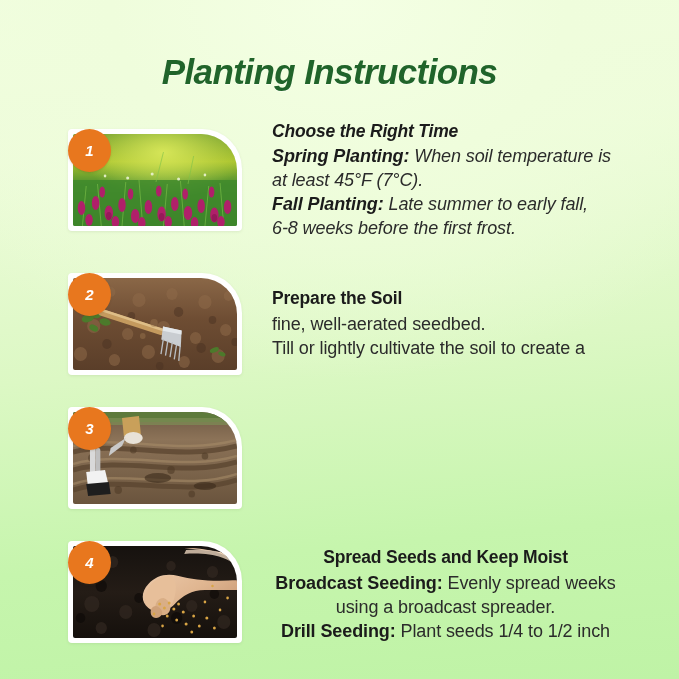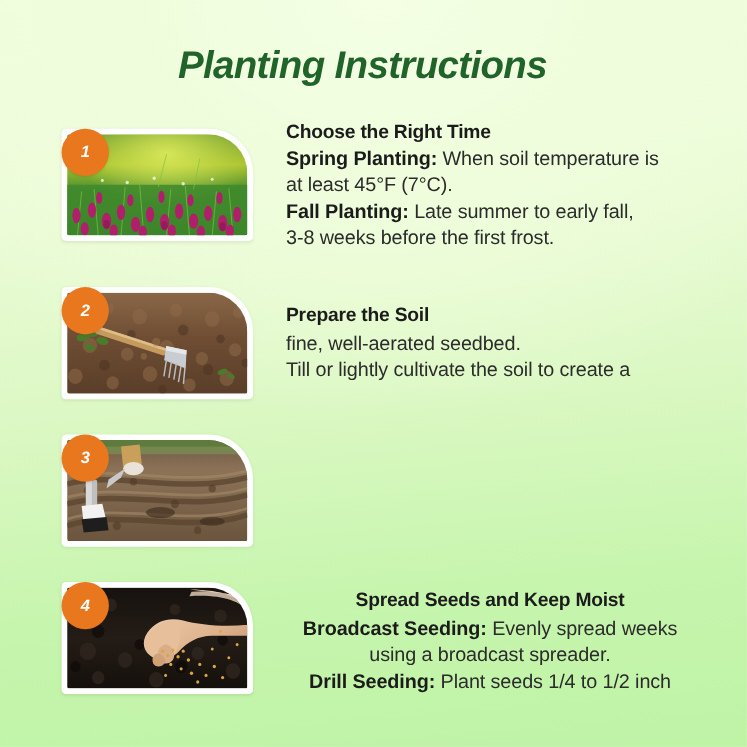--- a/index.html
+++ b/index.html
@@ -15,21 +15,21 @@
     background:
       radial-gradient(ellipse 120% 90% at 50% 0%, #F4FFE4 0%, #EFFDDC 28%, rgba(239,253,220,0) 62%),
       linear-gradient(175deg, #F2FEE0 0%, #EDFCD9 22%, #DCF8C4 52%, #C6F5AD 78%, #BFF3A6 100%);
     position: relative;
   }
 
   .page {
     width: 659px;
     height: 679px;
     position: relative;
-    padding: 0;
+    padding: 12px;
   }
 
   
   .title {
     text-align: center;
     font-size: 35px;
     font-weight: bold;
     font-style: italic;
     letter-spacing: -0.6px;
     color: #20642A;
@@ -123,21 +123,21 @@
     line-height: 1.33;
     letter-spacing: -0.1px;
   }
 
   .sec-line b {
     font-weight: bold;
     color: #1B1B1B;
   }
 
   
-  .s1 .text-col { padding-top: 12px; }
+  .s1 .text-col { padding-top: 12px; font-style: italic; }
   .s2 .text-col { padding-top: 35px; }
   .s3 .text-col { padding-top: 37px; }
   .s4 .text-col { padding-top: 26px; text-align: center; }
 
   .s1 { margin-bottom: 12px; }
   .s2 { margin-bottom: 12px; }
   .s3 { margin-bottom: 12px; }
 </style>
 </head>
 <body>
@@ -229,21 +229,21 @@
         <div class="sec-line">
           <b>Spring Planting:</b><span> When soil temperature is</span>
         </div>
         <div class="sec-line">
           <span>at least 45°F (7°C).</span>
         </div>
         <div class="sec-line">
           <b>Fall Planting:</b><span> Late summer to early fall,</span>
         </div>
         <div class="sec-line">
-          <span>3-8 weeks before the first frost.</span>
+          <span>6-8 weeks before the first frost.</span>
         </div>
       </div>
     </div>
 
     <div class="section s2">
       <div class="thumb-wrap">
         <div class="thumb-card">
           <div class="thumb">
             <svg viewBox="0 0 174 92" preserveAspectRatio="none">
               <defs>

